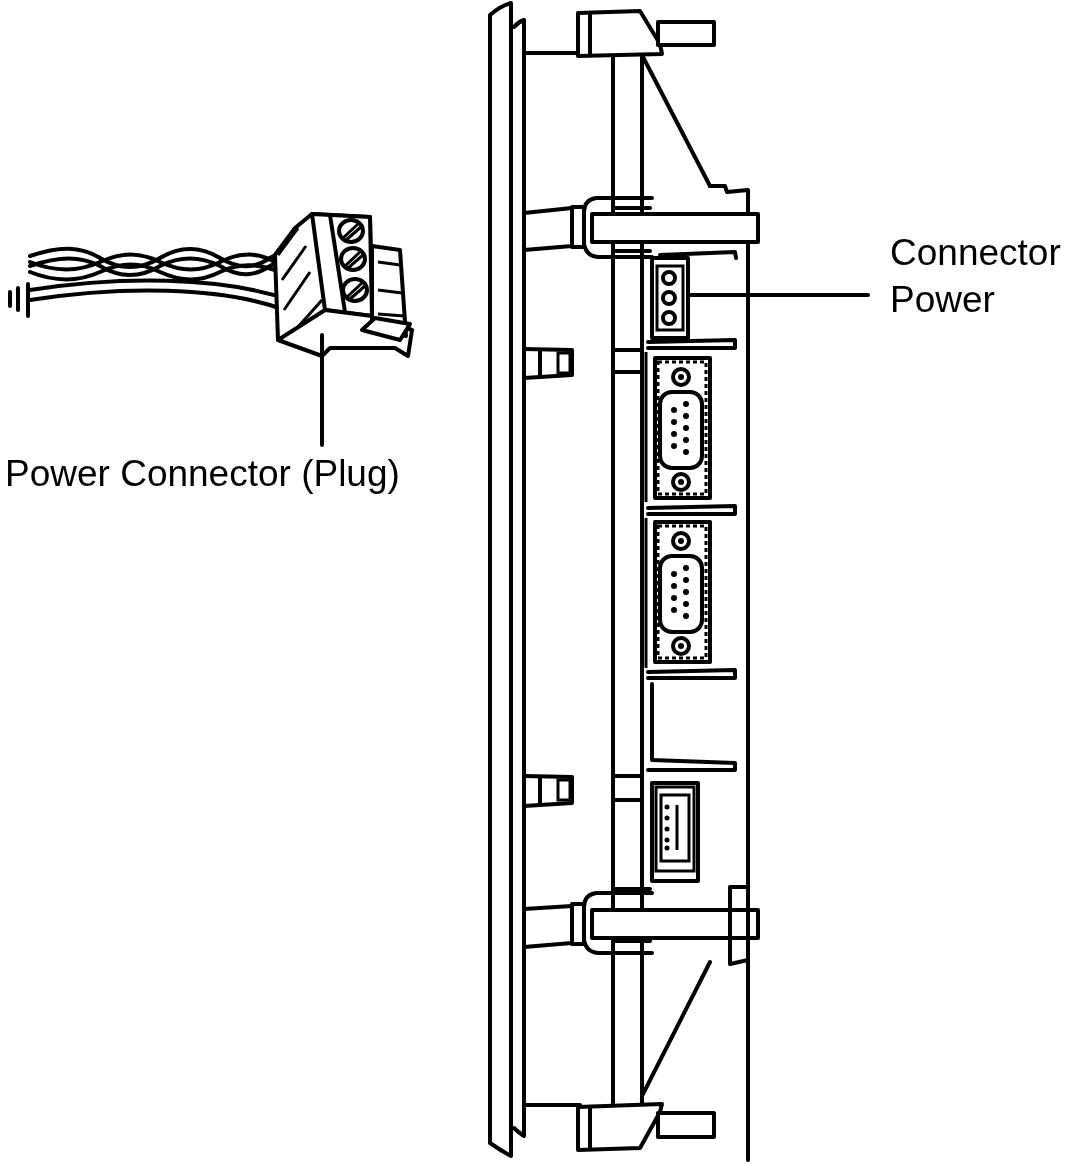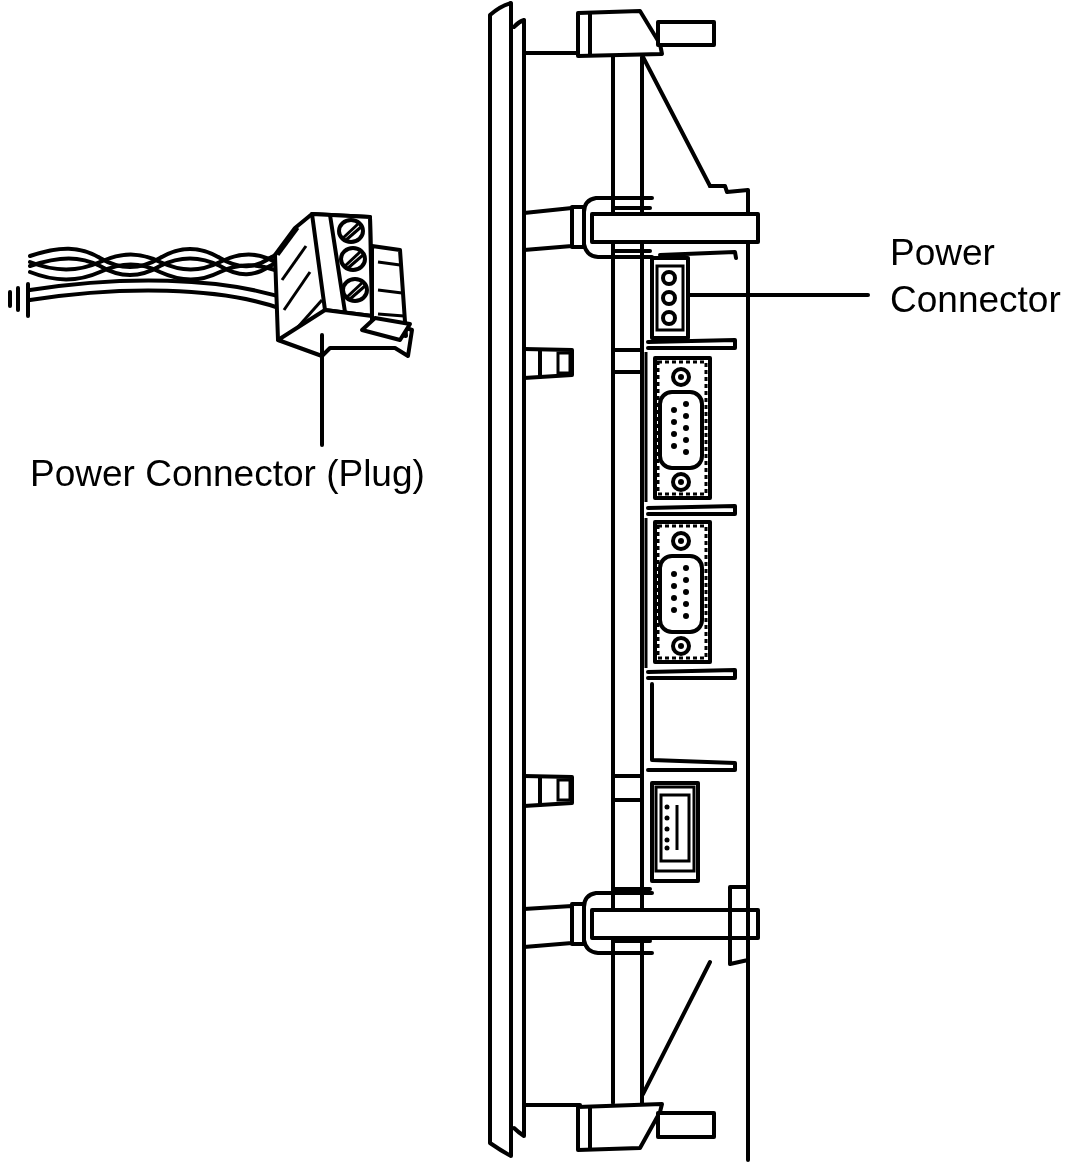--- a/index.html
+++ b/index.html
@@ -1,19 +1,19 @@
 <!DOCTYPE html>
 <html><head>
 <meta charset="utf-8">
 <style>
   html,body{margin:0;padding:0;background:#ffffff;}
   body{width:1086px;height:1164px;position:relative;overflow:hidden;font-family:"Liberation Sans",sans-serif;}
   svg{position:absolute;left:0;top:0;}
   .lbl{position:absolute;color:#000;font-size:37px;line-height:47px;white-space:nowrap;}
-  #lbl-plug{left:5px;top:450px;margin-left:25px;}
+  #lbl-plug{left:5px;top:450px;}
   #lbl-socket{left:890px;top:229px;}
   .s{fill:none;stroke:#000;stroke-width:4;stroke-linejoin:round;stroke-linecap:round;}
   .t{fill:none;stroke:#000;stroke-width:3;}
   .w{fill:#fff;stroke:#000;stroke-width:4;stroke-linejoin:round;}
   .f{fill:#000;stroke:none;}
 </style>
 </head>
 <body>
 
 <svg width="1086" height="1164" viewBox="0 0 1086 1164">
@@ -206,15 +206,15 @@
           <circle cx="667" cy="840" r="2.5"></circle>
           <circle cx="667" cy="848" r="2.5"></circle>
       </g>
       <line class="t" x1="677" y1="805" x2="677" y2="850"></line>
     </g>
   </g>
 </svg>
 
 <div class="lbl" id="lbl-plug">Power Connector (Plug)</div>
 <div class="lbl" id="lbl-socket">
+  <div>Connector</div>
   <div>Power</div>
-  <div>Connector</div>
 </div>
 
 </body></html>

